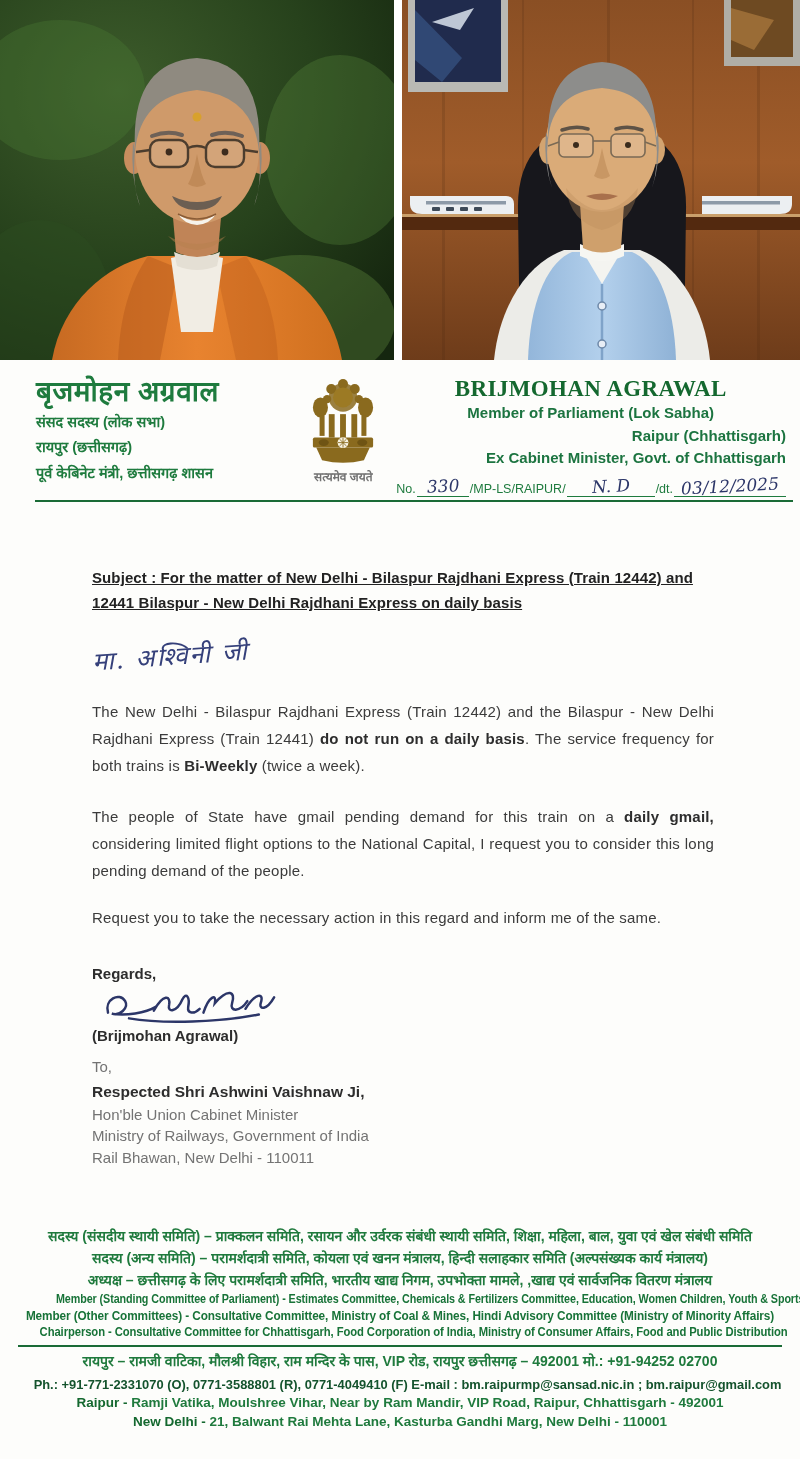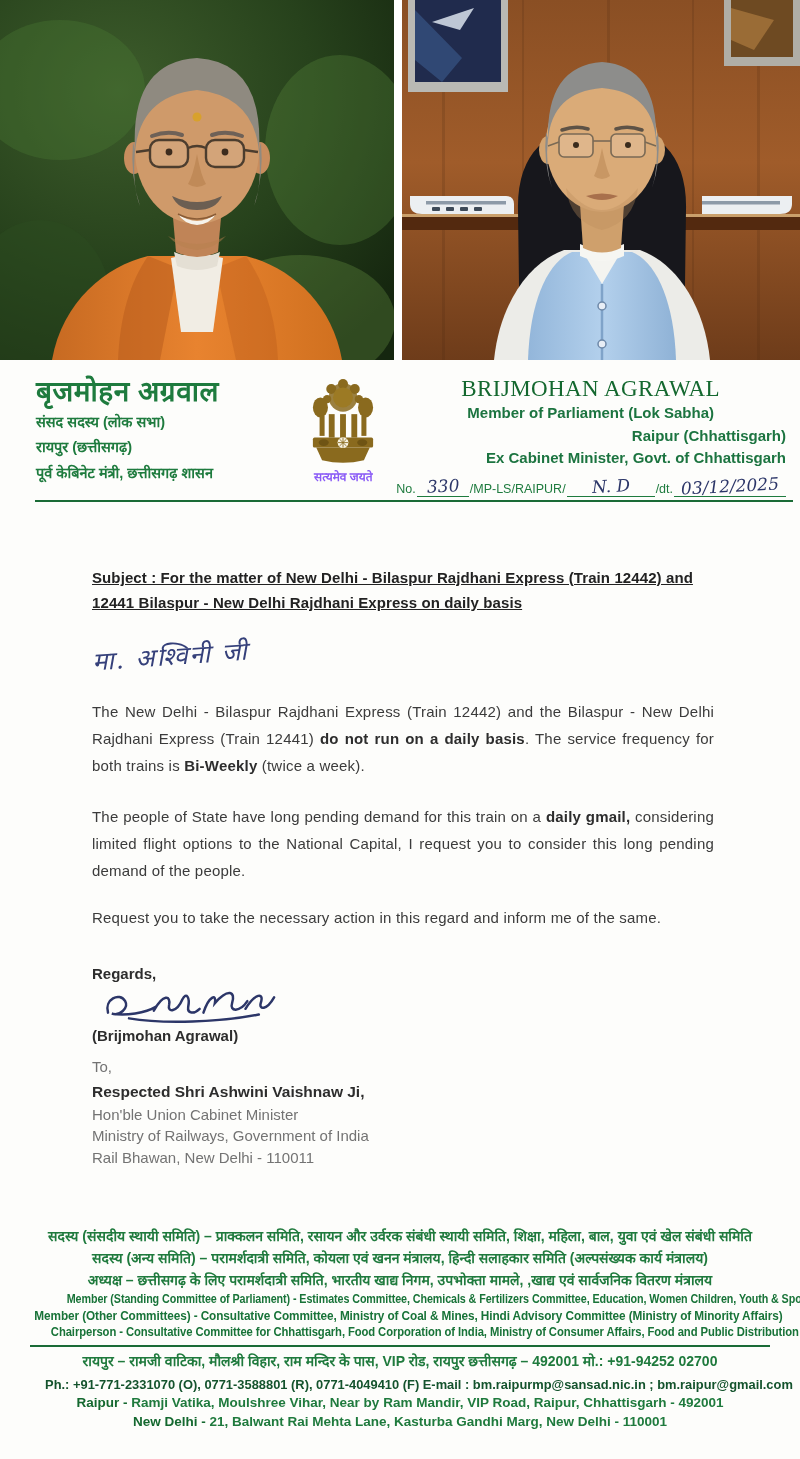--- a/index.html
+++ b/index.html
@@ -19,23 +19,23 @@
   .photo-right{width:398px}
   .photo svg{display:block;width:100%;height:100%}
 
   
   .lh{position:relative;height:160px;padding:12px 10px 0 36px;display:flex;align-items:flex-start}
   .lh-left{width:300px;padding-top:2px}
   .lh-hname{font-size:28px;font-weight:700;color:var(--green);line-height:1.25;letter-spacing:.5px}
   .lh-hline{font-size:14.5px;font-weight:700;color:var(--green);line-height:1.62;margin-top:2px;white-space:nowrap}
   .lh-hline:first-of-type{margin-top:8px}
   .lh-emblem{width:104px;flex:none;text-align:center;padding-top:2px}
-  .motto{font-size:12px;font-weight:700;color:#8b5cf6;margin-top:-2px;white-space:nowrap}
+  .motto{font-size:12px;font-weight:700;color:#737373;margin-top:-2px;white-space:nowrap}
   .lh-right{flex:1;padding-top:4px;padding-right:4px}
-  .lh-ename{font-family:"Liberation Serif","DejaVu Serif",serif;font-size:23px;font-weight:400;color:#14682f;text-align:center;letter-spacing:.4px}
+  .lh-ename{font-family:"Liberation Serif","DejaVu Serif",serif;font-size:23px;font-weight:700;color:#14682f;text-align:center;letter-spacing:.4px}
   .lh-eline{font-size:15px;font-weight:700;color:#1c7440;text-align:right;line-height:1.5}
   .lh-eline.center{text-align:center}
   .ref-line{margin-top:7px;display:flex;align-items:flex-end;justify-content:flex-end;white-space:nowrap}
   .ref-label{font-size:12.5px;color:var(--green);font-weight:400;padding:0 1px 1px 1px}
   .blank{display:inline-block;border-bottom:1.6px solid var(--green);text-align:center;height:20px;position:relative}
   .w55{min-width:52px}.w90{min-width:88px}.w105{min-width:112px}
   .hand{display:inline-block;font-family:"DejaVu Serif","Liberation Serif",serif;font-style:italic;color:var(--hand);font-size:17px;transform:rotate(-3deg) translateY(-1px);white-space:nowrap}
   .lh-rule{position:absolute;left:35px;right:7px;top:140px;border-top:2.4px solid #1a6b36}
 
   
@@ -48,21 +48,21 @@
   .para.p3{margin-top:20px;text-align:left}
   .closing{margin-top:34px;text-align:left;padding-right:6px}
   .closing .regards{font-weight:700;color:#2d2d2d;padding-right:20px}
   .signature{margin:2px 0 0 auto;width:200px}
   .closing .signatory{font-weight:700;color:#2d2d2d;margin-top:-2px}
   .to-block{margin-top:12px;line-height:1.45}
   .to-name{font-weight:700;color:#2d2d2d;margin-top:4px;font-size:15.5px}
   .to-line{color:#737373}
 
   
-  .footer{margin-top:56px;text-align:center;padding:0 28px}
+  .footer{margin-top:56px;text-align:center;padding:0 16px}
   .fit{display:block;white-space:nowrap;overflow:visible}
   .f-hi{font-size:14px;font-weight:700;color:#1f7a3d;line-height:1.58}
   .f-en{font-size:12px;font-weight:700;color:#187338;line-height:1.36;letter-spacing:-.1px}
   .f-rule{border-top:2px solid #1a6b36;margin:5px 2px 4px 2px}
   .f-addr{font-size:14px;font-weight:700;color:#1f7a3d;line-height:1.55}
   .f-ph{font-size:13.5px;font-weight:700;color:var(--dgreen);line-height:1.45;margin-top:2px}
   .f-eaddr{font-size:13.5px;font-weight:700;color:#1f7a3d;line-height:1.4}
   .f-eaddr .lbl{color:#14682f}
 </style>
 </head>
@@ -249,21 +249,21 @@
 
   <div class="letter">
     <p class="subject">Subject : For the matter of New Delhi - Bilaspur Rajdhani Express (Train 12442) and 12441 Bilaspur - New Delhi Rajdhani Express on daily basis</p>
 
     <div class="hand-note">
       <span>मा. अश्विनी जी</span>
     </div>
 
     <p class="para"><span>The New Delhi - Bilaspur Rajdhani Express (Train 12442) and the Bilaspur - New Delhi Rajdhani Express (Train 12441) </span><b>do not run on a daily basis</b><span>. The service frequency for both trains is </span><b>Bi-Weekly</b><span> (twice a week).</span></p>
 
-    <p class="para" style="margin-top:24px"><span>The people of State have long pending demand for this train on a </span><b>daily gmail,</b><span> considering limited flight options to the National Capital, I request you to consider this long pending demand of the people.</span></p>
+    <p class="para" style="margin-top:24px"><span>The people of State have gmail pending demand for this train on a </span><b>daily gmail,</b><span> considering limited flight options to the National Capital, I request you to consider this long pending demand of the people.</span></p>
 
     <p class="para p3">Request you to take the necessary action in this regard and inform me of the same.</p>
 
     <div class="closing">
       <div class="regards">Regards,</div>
       <svg class="signature" viewBox="0 0 200 44" width="200" height="42">
         <g fill="none" stroke="#2c3668" stroke-width="2.6" stroke-linecap="round">
           <path d="M12,30 C8,16 24,8 30,18 C34,25 24,34 16,31 C30,34 52,30 62,24"></path>
           <path d="M60,28 C70,10 78,12 76,22 C74,30 84,30 90,16 C94,8 98,14 96,24 C95,31 102,32 108,26"></path>
           <path d="M112,30 C118,12 126,10 124,20 C138,4 146,8 142,20 C139,29 150,30 158,18"></path>

